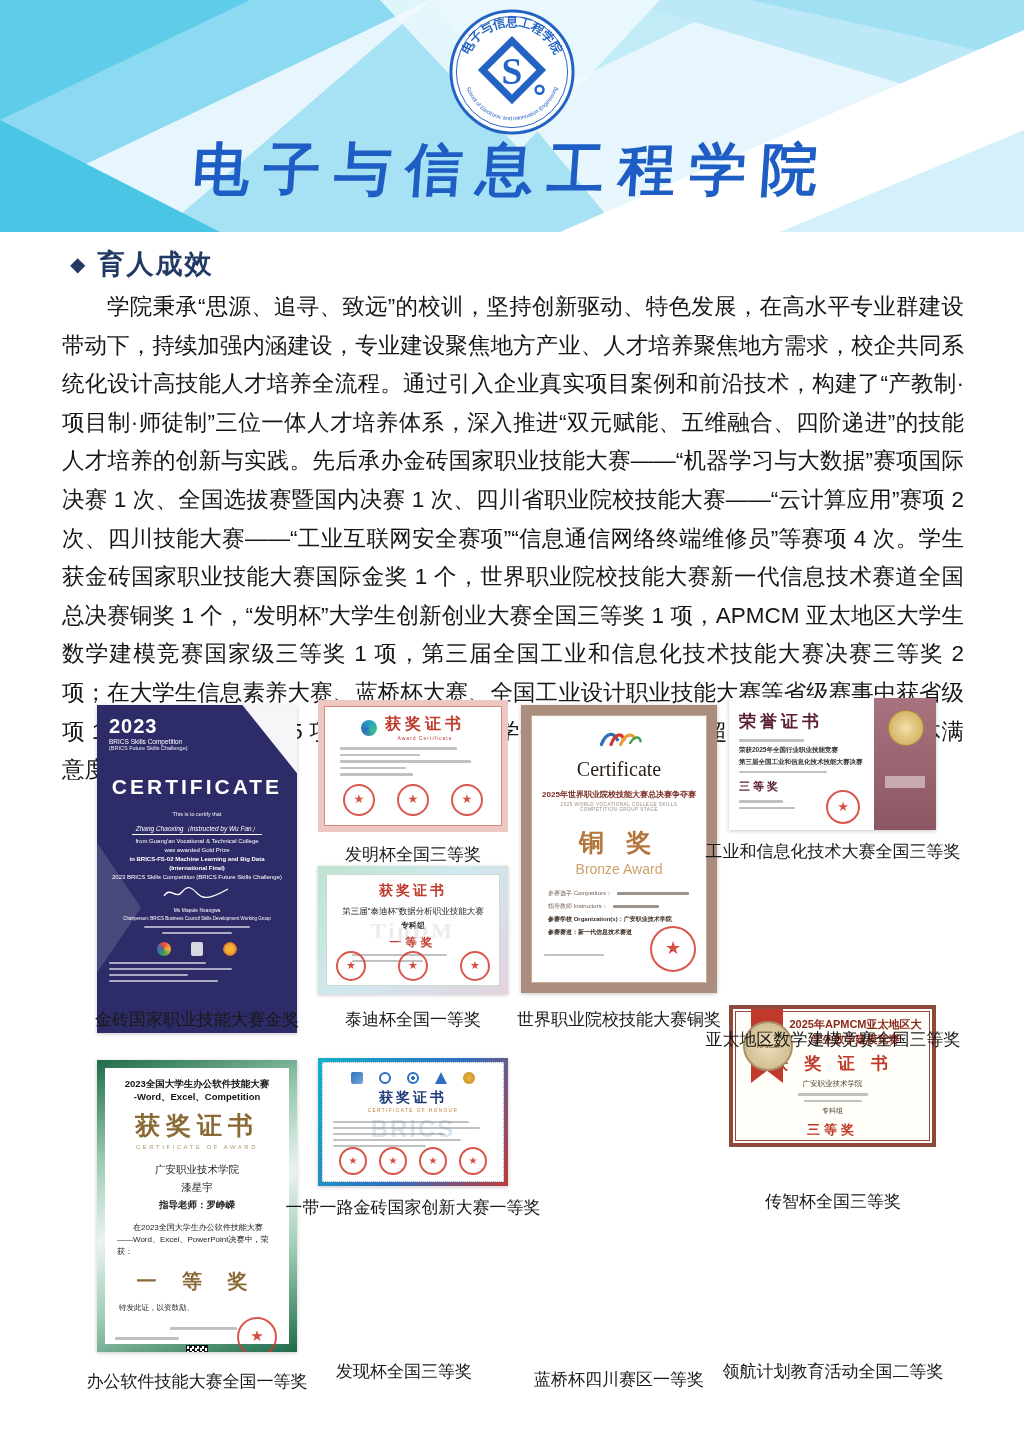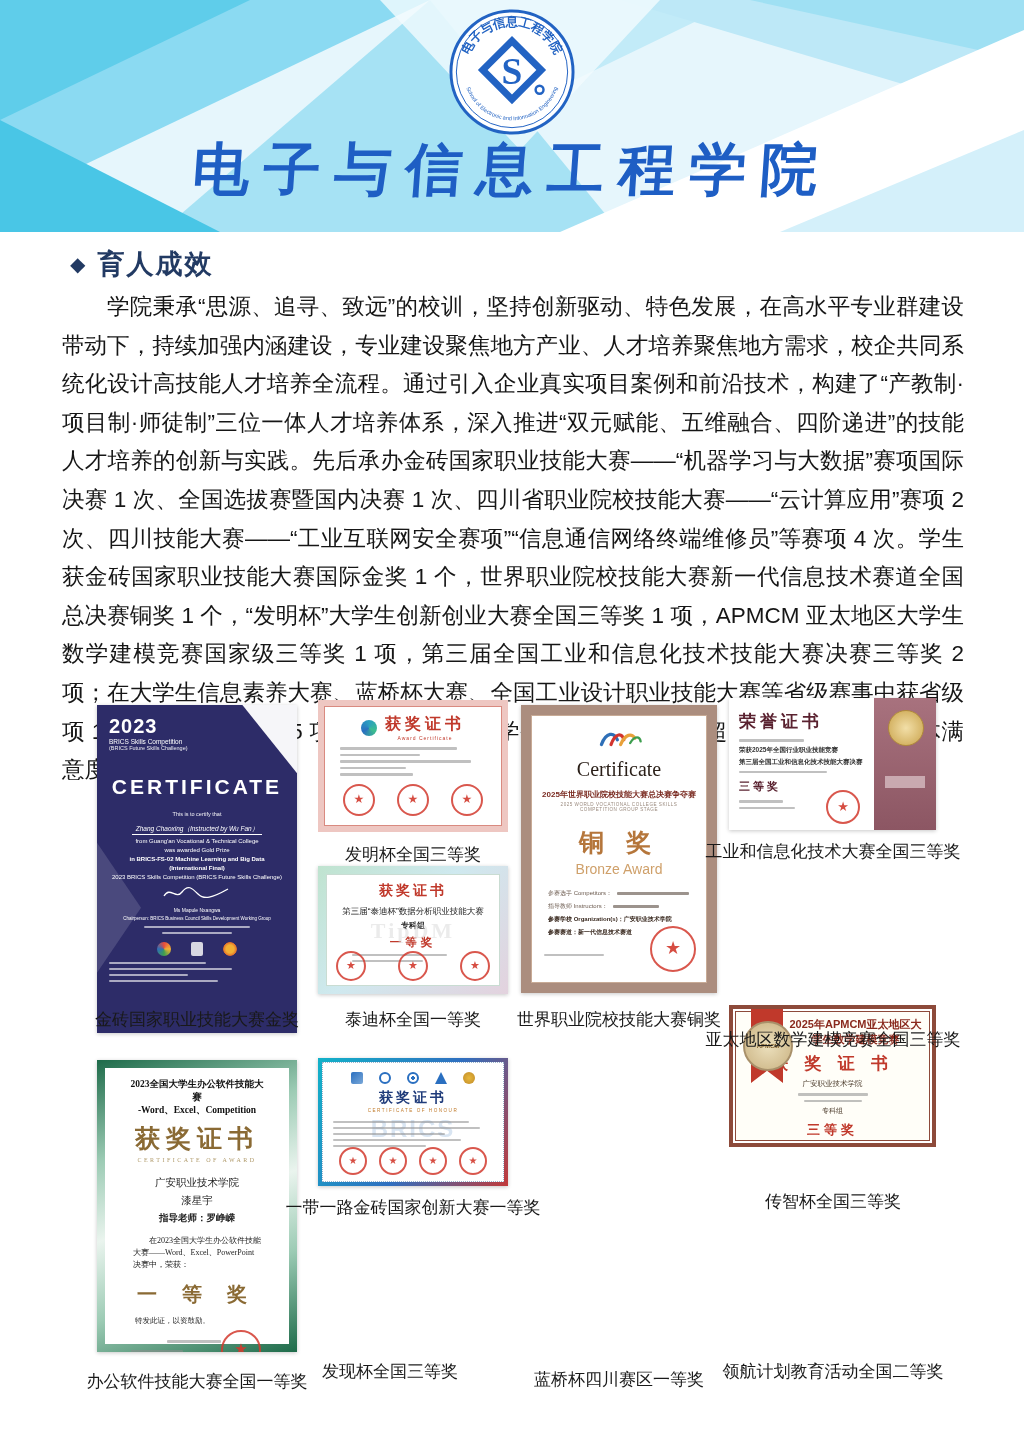--- a/index.html
+++ b/index.html
@@ -62,22 +62,22 @@
   .w-hcn{font-size:8px;font-weight:bold;color:#7a2a20;margin-top:8px}
   .w-hen{font-size:4.6px;color:#9a8a7e;letter-spacing:.5px;margin-top:2px}
   .w-award{font-size:25px;font-weight:bold;letter-spacing:8px;color:#b5763b;margin-top:14px;font-family:"Liberation Serif",serif}
   .w-awarden{font-size:14px;color:#cfa06a;margin-top:2px}
   .w-info{text-align:left;margin:12px 6px 0;font-size:6px;color:#6b5a4e}
   .w-info div{margin-top:4px}
   .w-val{color:#3a2a20;font-weight:bold}
 
   
   .office{padding:8px;background:linear-gradient(160deg,#1e6b4a,#9ccbb4 28%,#eaf4ee 50%,#9ccbb4 72%,#1e6b4a)}
-  .office-in{background:#fff;height:100%;box-sizing:border-box;padding:10px 24px 4px;text-align:center;
-    font-family:Liberation Serif, serif;position:relative}
+  .office-in{background:#fff;height:100%;box-sizing:border-box;padding:10px 8px 4px;text-align:center;
+    font-family:Liberation Sans, sans-serif;position:relative}
   .o-h1{font-size:9.5px;font-weight:bold;color:#111}
   .o-title{font-size:25px;font-weight:bold;color:#8a6a34;letter-spacing:6px;margin-top:5px}
   .o-ten{font-size:6px;color:#b09a6a;letter-spacing:2.5px;margin-top:2px}
   .o-school{font-size:10.5px;margin-top:13px;color:#222}
   .o-name{font-size:10.5px;margin-top:4px;color:#222}
   .o-teacher{font-size:9.5px;font-weight:bold;margin-top:4px;color:#222}
   .o-body{font-size:8px;text-align:left;text-indent:2em;line-height:12px;margin:10px 4px 0;color:#222}
   .o-award{font-size:20px;font-weight:bold;color:#8a6a34;letter-spacing:10px;margin-top:10px}
   .o-note{font-size:7.5px;text-align:left;margin:8px 0 0 6px;color:#222}
   .o-foot{position:relative;height:62px;margin-top:4px}
@@ -380,18 +380,18 @@
     </div>
 
     <div class="cap" style="left:197px;top:316px">金砖国家职业技能大赛金奖</div>
     <div class="cap" style="left:413px;top:151px">发明杯全国三等奖</div>
     <div class="cap" style="left:413px;top:316px">泰迪杯全国一等奖</div>
     <div class="cap" style="left:619px;top:316px">世界职业院校技能大赛铜奖</div>
     <div class="cap" style="left:833px;top:148px">工业和信息化技术大赛全国三等奖</div>
     <div class="cap" style="left:833px;top:336px">亚太地区数学建模竞赛全国三等奖</div>
     <div class="cap" style="left:197px;top:678px">办公软件技能大赛全国一等奖</div>
     <div class="cap" style="left:413px;top:504px">一带一路金砖国家创新大赛一等奖</div>
-    <div class="cap" style="left:390px;top:668px">发现杯全国三等奖</div>
+    <div class="cap" style="left:404px;top:668px">发现杯全国三等奖</div>
     <div class="cap" style="left:619px;top:676px">蓝桥杯四川赛区一等奖</div>
     <div class="cap" style="left:833px;top:498px">传智杯全国三等奖</div>
     <div class="cap" style="left:833px;top:668px">领航计划教育活动全国二等奖</div>
   </div>
 </div>
 
 </body></html>

